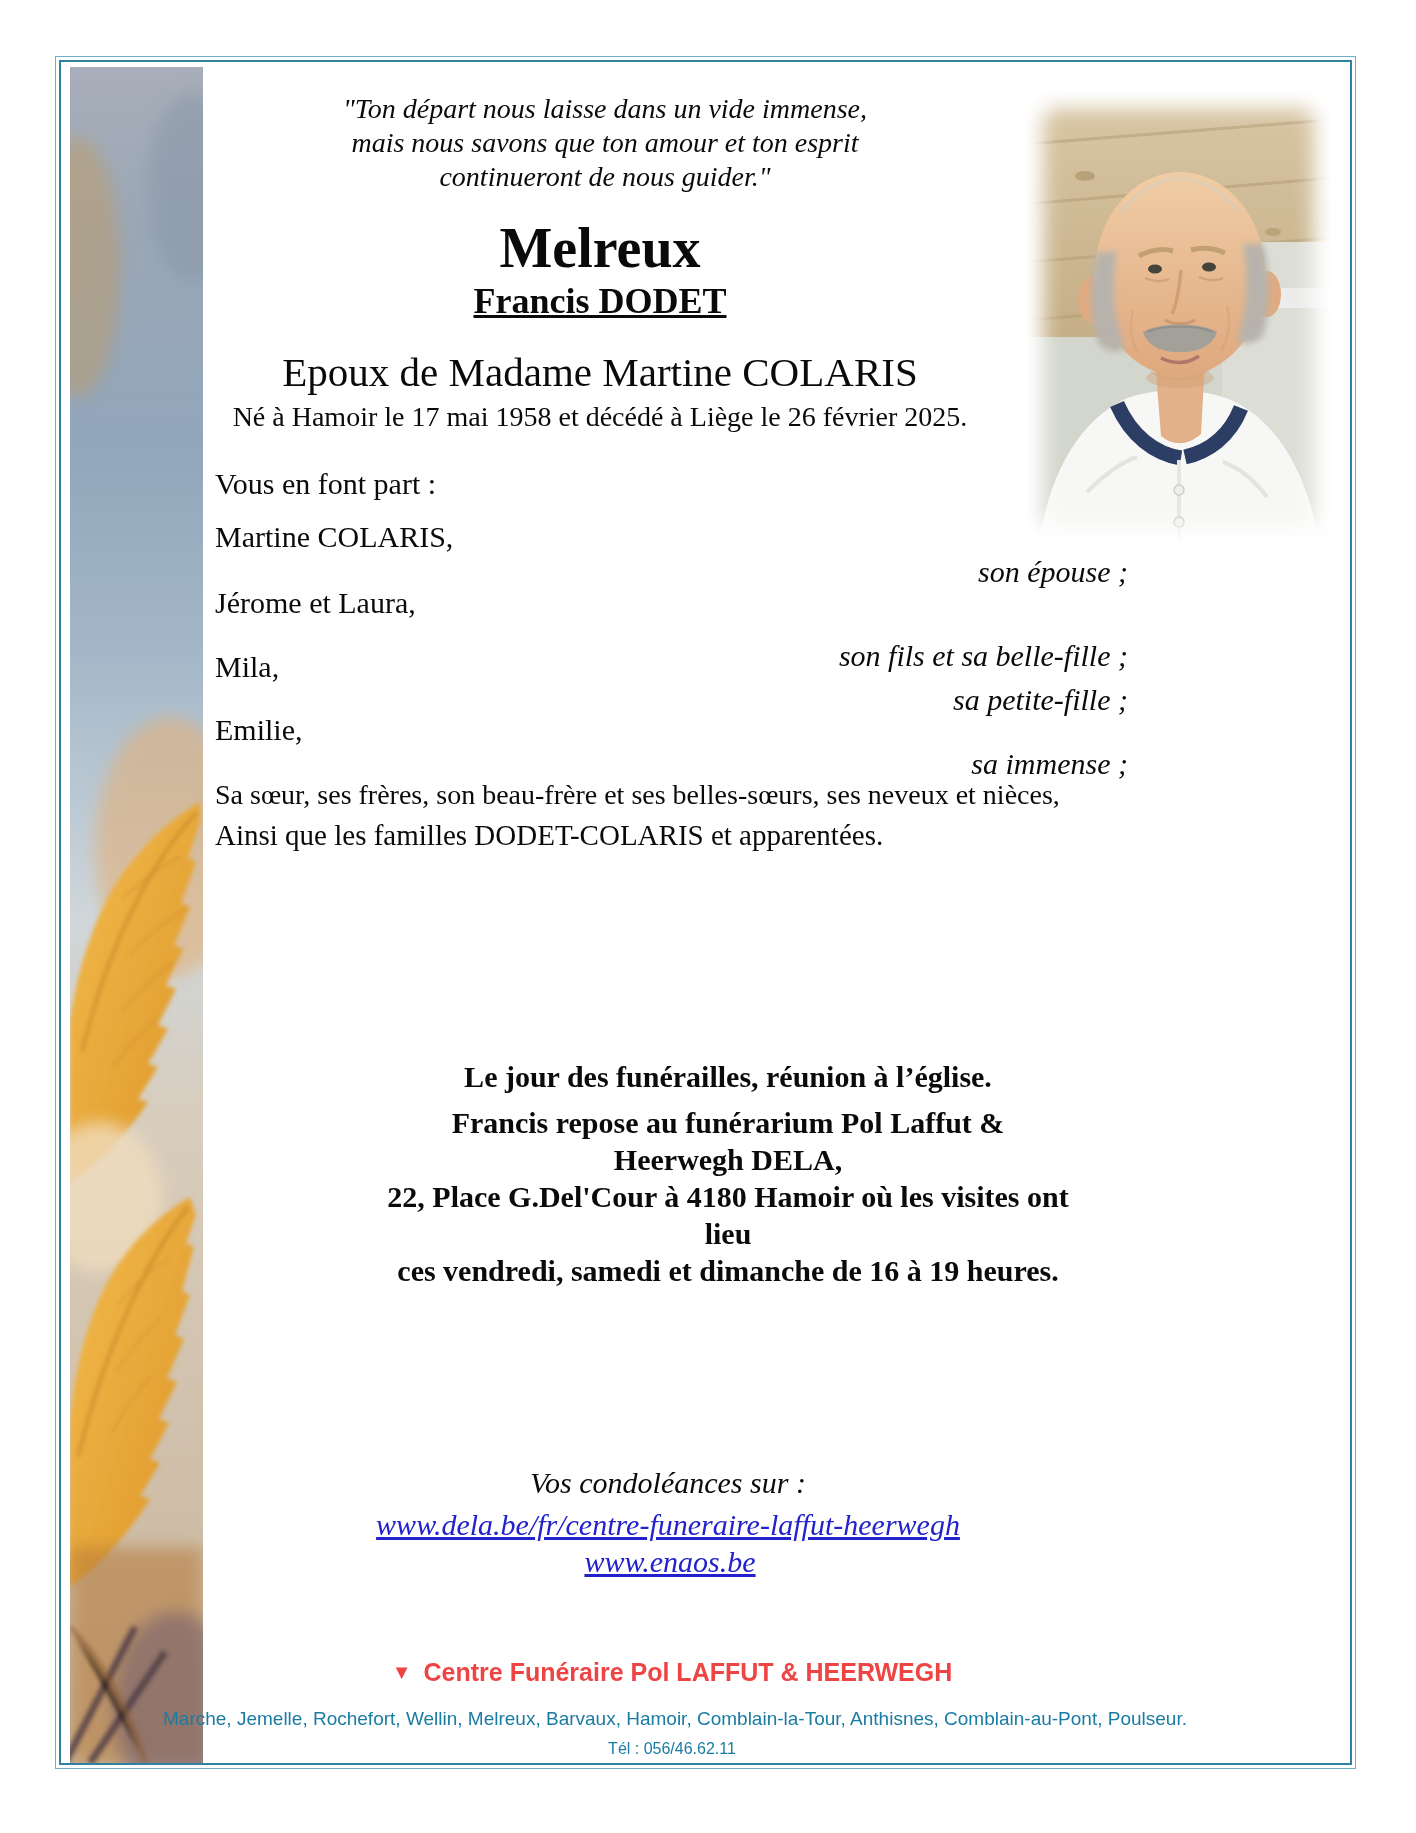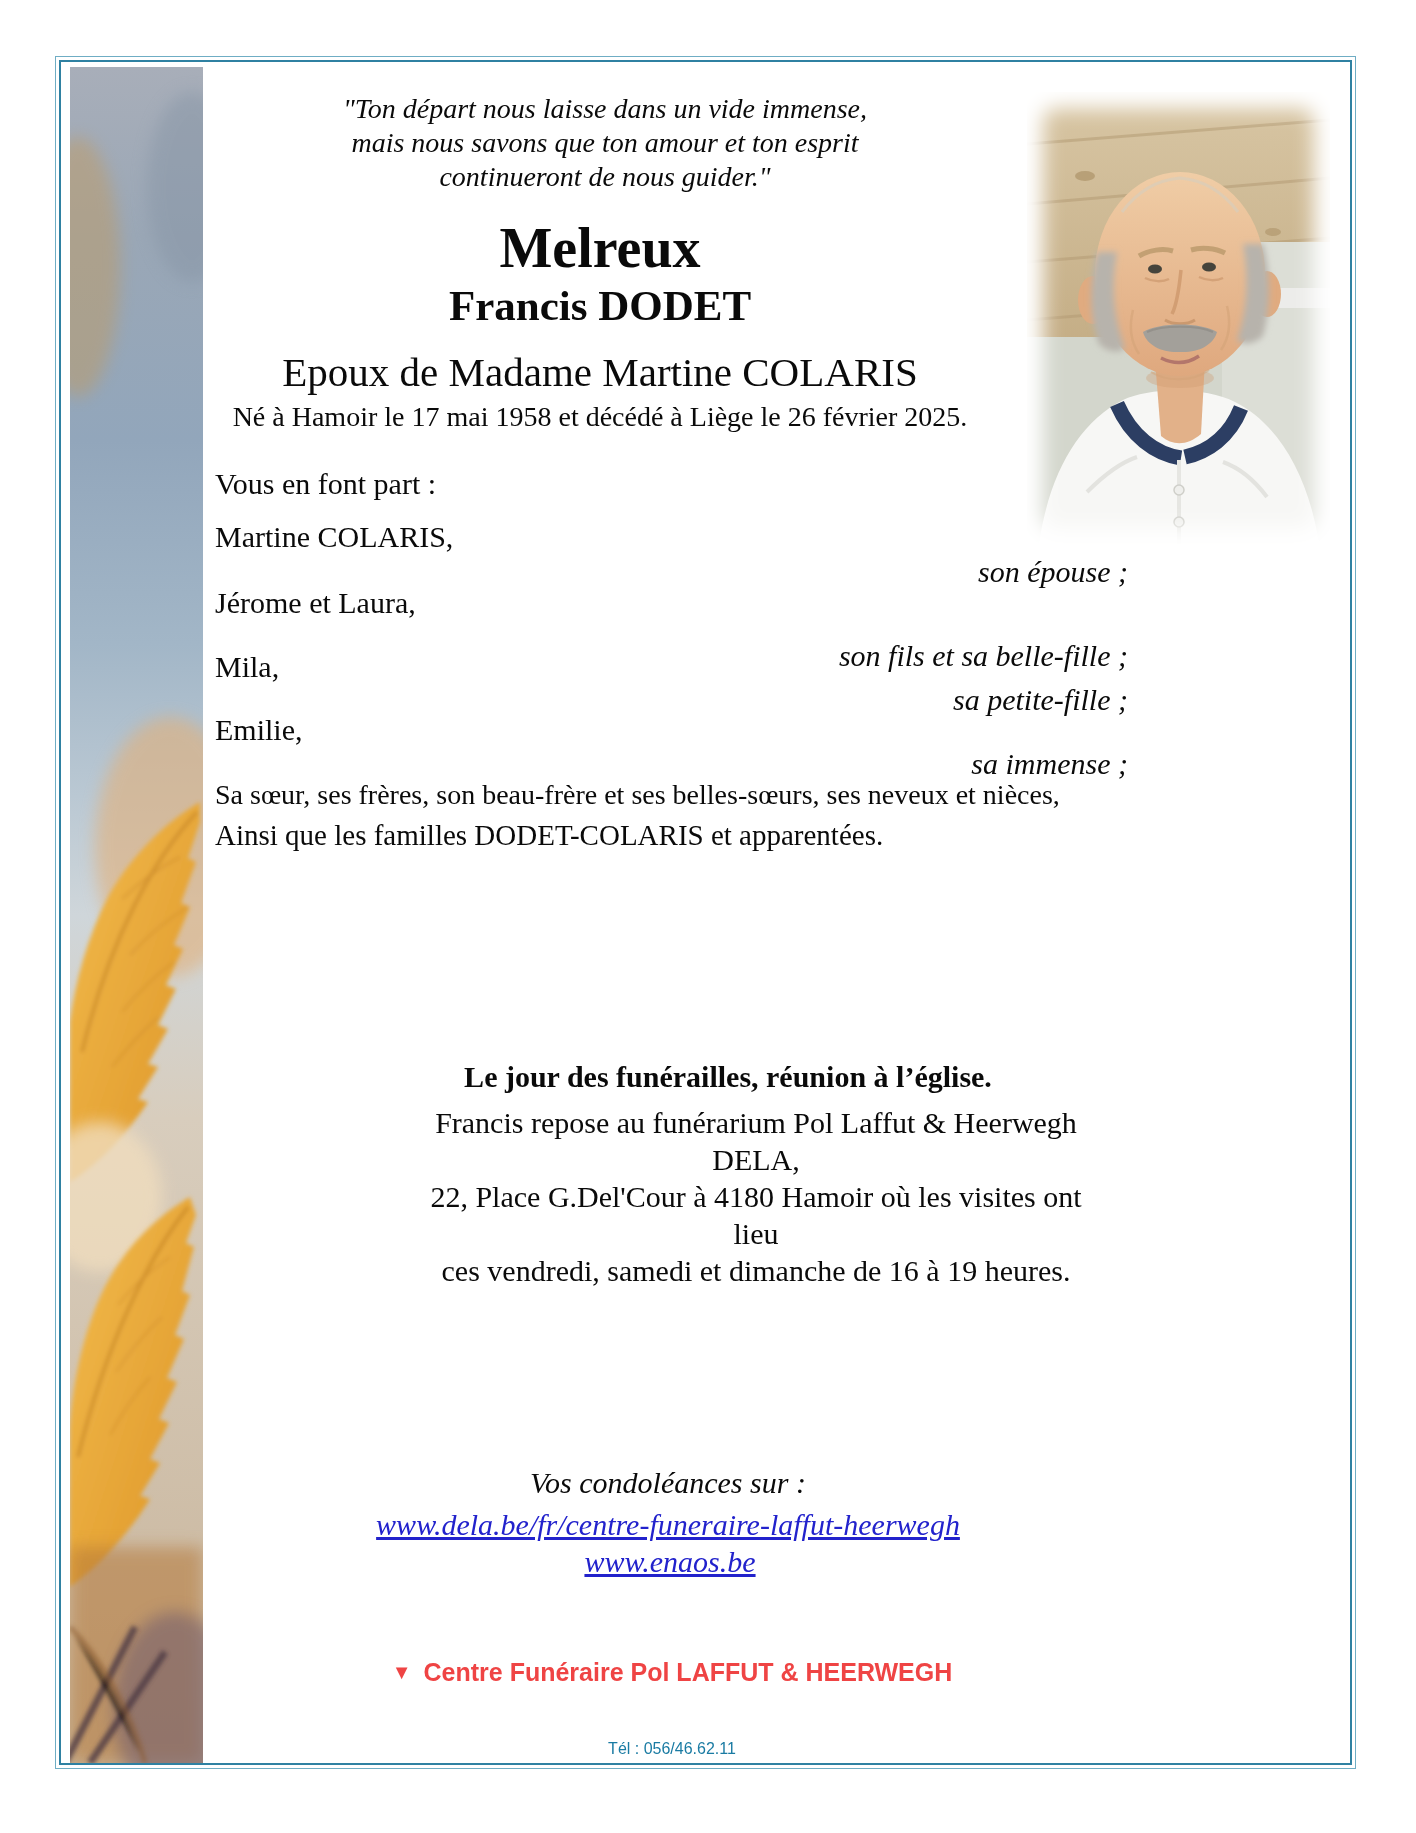--- a/index.html
+++ b/index.html
@@ -10,31 +10,31 @@
   
   .frame{left:55px;top:56px;width:1301px;height:1713px;border:1px solid #6fadc4;padding:3px;box-sizing:border-box;}
   .frame-inner{width:100%;height:100%;border:2px solid #2f81a2;box-sizing:border-box;}
   
   .leaf-strip{left:70px;top:67px;width:133px;height:1696px;}
   
   .portrait{left:1027px;top:92px;width:303px;height:452px;}
   
   .quote{left:605px;top:92px;font-size:28px;line-height:34px;font-style:italic;white-space:pre-line;width:700px;margin-left:-350px;text-align:center;}
   .t-monsieur{left:600px;top:216px;font-size:56px;font-weight:bold;line-height:1.15;}
-  .t-name{left:600px;top:281px;font-size:43px;font-weight:bold;line-height:1.15;}
+  .t-name{left:600px;top:281px;font-size:36px;font-weight:bold;line-height:1.15;text-decoration:underline;}
   .t-spouse{left:600px;top:348px;font-size:41px;line-height:1.2;}
   .t-life{left:600px;top:400px;font-size:28px;line-height:1.2;}
   .lft{left:215px;font-size:30px;line-height:1.2;}
   .rel{right:288px;font-size:30px;line-height:1.2;font-style:italic;text-align:right;}
   .body28{font-size:28px;}
   .cerem{left:728px;top:908px;font-size:29px;line-height:37px;}
   .cerem .pre{white-space:pre-line;}
   .cerem .date{font-weight:bold;}
   .meeting{left:728px;top:1058px;font-size:30px;font-weight:bold;line-height:37px;}
-  .funer{left:728px;top:1104px;font-size:30px;font-weight:normal;line-height:37px;margin-left:28px;}
+  .funer{left:728px;top:1104px;font-size:30px;font-weight:bold;line-height:37px;}
   .cond-label{left:668px;top:1464px;font-size:30px;font-style:italic;line-height:37px;}
   .cond-link1{left:668px;top:1506px;}
   .cond-link2{left:670px;top:1543px;}
   a.weblink{font-size:30px;font-style:italic;line-height:37px;color:#2222cc;text-decoration:underline;cursor:pointer;}
   .footer-title{left:672px;top:1658px;font-family:"Liberation Sans",sans-serif;font-weight:bold;font-size:25px;color:#ef4444;white-space:nowrap;}
   .footer-title .tri{font-size:20px;margin-right:12px;vertical-align:2px;}
   .footer-loc{left:675px;top:1708px;font-family:"Liberation Sans",sans-serif;font-size:19px;color:#1a7ba3;white-space:nowrap;}
   .footer-tel{left:672px;top:1740px;font-family:"Liberation Sans",sans-serif;font-size:16px;color:#1a7ba3;white-space:nowrap;}
 </style>
 </head>
@@ -199,15 +199,16 @@
   <div class="abs cx cond-link1">
     <a class="weblink">www.dela.be/fr/centre-funeraire-laffut-heerwegh</a>
   </div>
   <div class="abs cx cond-link2">
     <a class="weblink">www.enaos.be</a>
   </div>
 
   <div class="abs cx footer-title">
     <span class="tri">▼</span><span>Centre Funéraire Pol LAFFUT &amp; HEERWEGH</span>
   </div>
+  <div class="abs cx footer-loc">Marche, Jemelle, Rochefort, Wellin, Melreux, Barvaux, Hamoir, Comblain-la-Tour, Anthisnes, Comblain-au-Pont, Poulseur.</div>
   <div class="abs cx footer-tel">Tél : 056/46.62.11</div>
 
 </div>
 
 </body></html>

